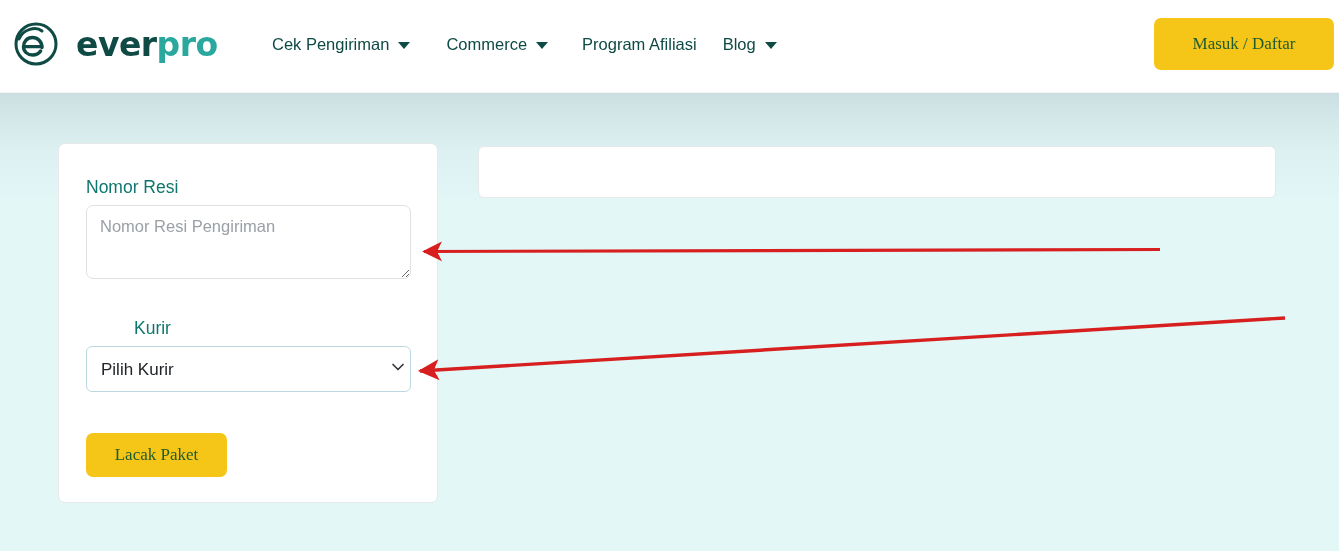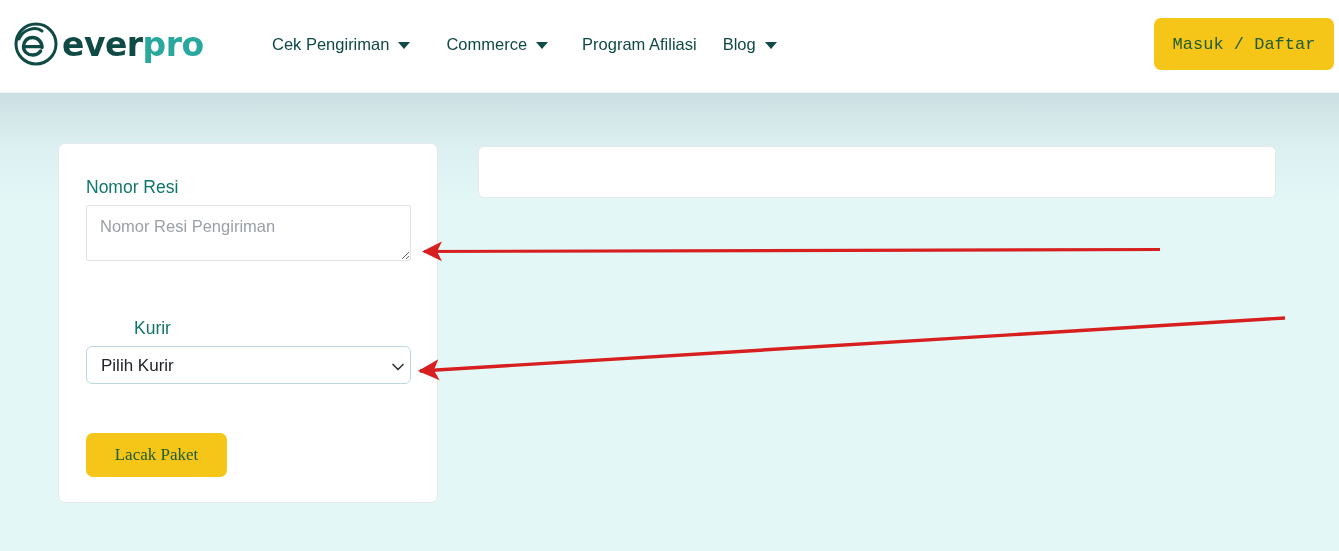--- a/index.html
+++ b/index.html
@@ -18,21 +18,21 @@
     z-index:20;
   }
   .header-sep{
     position:absolute; left:0; top:92px; width:1339px; height:1px;
     background:#f2f4f5; z-index:21;
   }
 
   
   .logo-wrap{
     position:absolute; left:12px; top:20px;
-    display:flex; align-items:center; gap:2px;
+    display:flex; align-items:center; gap:16px;
   }
   .logo-mark{ width:48px; height:48px; display:block; }
   .logo-text{
     font-size:33px; font-weight:bold; letter-spacing:-0.5px;
     line-height:1; white-space:nowrap;
     font-family:"DejaVu Sans", sans-serif;
   }
   .logo-ever{ color:#0f4a45; }
   .logo-pro{ color:#2aa89e; }
 
@@ -59,21 +59,21 @@
     display:inline-block;
     margin-top:2px;
   }
 
   
   .auth-btn{
     position:absolute; right:5px; top:18px;
     width:180px; height:52px;
     background:#f5c518; border:none; border-radius:7px;
     color:#1e5c2e; font-size:17px;
-    font-family:Liberation Mono, monospace;
+    font-family:Liberation Serif, serif;
     cursor:pointer;
     display:flex; align-items:center; justify-content:center;
   }
 
   
   .page-bg{
     position:absolute; left:0; top:93px; width:1339px; height:458px;
     background:linear-gradient(to bottom,
         #cbdfe2 0px,
         #d4e8ea 26px,
@@ -93,34 +93,34 @@
   }
   .field-label{
     position:absolute; left:27px;
     font-size:17.5px; color:#0f766e;
   }
   .label-resi{ top:33px; }
   .label-kurir{ top:174px;margin-left:48px; }
 
   .resi-textarea{
     position:absolute; left:27px; top:61px;
-    width:325px; height:56px;
-    border:1px solid #dfe2e5; border-radius:2px;
+    width:325px; height:74px;
+    border:1px solid #dfe2e5; border-radius:7px;
     background:#fff;
     font-family:"Liberation Sans", sans-serif;
     font-size:16.5px; color:#212529;
     padding:11px 13px;
     resize:both;
     outline:none;
   }
   .resi-textarea::placeholder{ color:#9aa0a6; }
 
   .kurir-select{
     position:absolute; left:27px; top:202px;
-    width:325px; height:38px;
+    width:325px; height:46px;
     border:1px solid #bcd9e2; border-radius:6px;
     background:#ffffff;
     font-family:"Liberation Sans", sans-serif;
     font-size:17px; color:#212529;
     padding:0 34px 0 14px;
     outline:none;
     cursor:pointer;
     -webkit-appearance:none; -moz-appearance:none; appearance:none;
   }
   .select-chevron{

